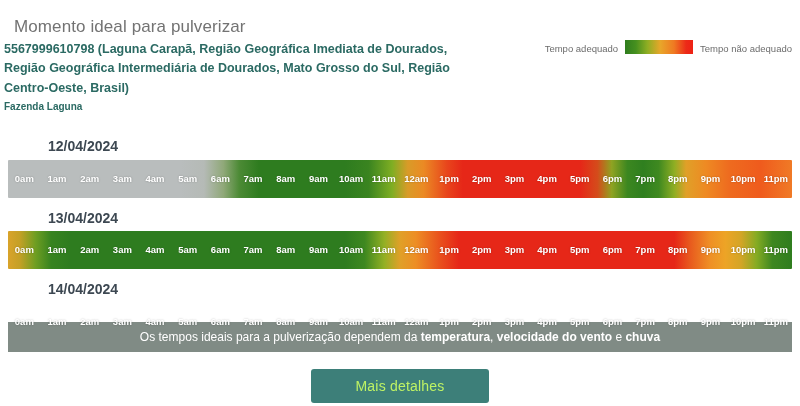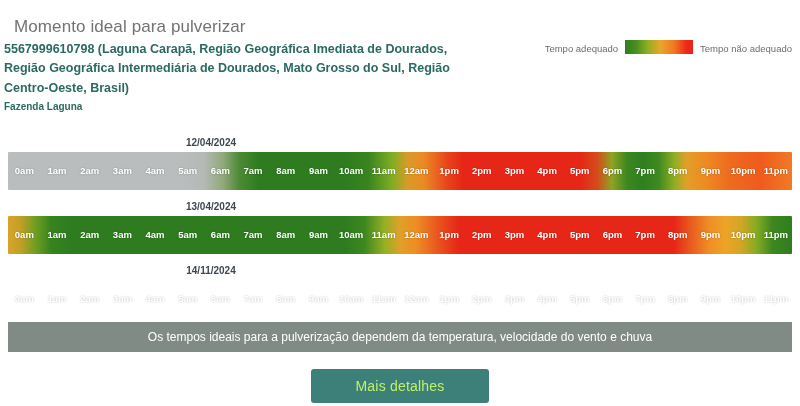--- a/index.html
+++ b/index.html
@@ -70,26 +70,27 @@
   .timeline-section {
     position: absolute;
     left: 0;
     top: 133px;
     width: 800px;
   }
   .day-group {
     margin-bottom: 7px;
   }
   .day-date {
-    font-size: 10px;
+    font-size: 14px;
     font-weight: bold;
     color: #3d4852;
-    text-align: center;
+    text-align: left;
     padding-right: 378px;
     line-height: 1.9;
+    padding-left: 48px;
   }
   .hour-bar {
     position: relative;
     margin: 0 8px;
     height: 38px;
     border-radius: 1px;
     display: flex;
     align-items: center;
     overflow: hidden;
   }
@@ -117,21 +118,21 @@
     top: 322px;
     width: 784px;
     height: 30px;
     background: #808b85;
     display: flex;
     align-items: center;
     justify-content: center;
     color: #ffffff;
     font-size: 12px;
   }
-  .footer-note b { font-weight: normal; }
+  .footer-note b { font-weight: bold; }
 
   .details-button {
     position: absolute;
     left: 311px;
     top: 369px;
     width: 178px;
     height: 34px;
     background: #3d7f79;
     border: none;
     border-radius: 3px;
@@ -213,21 +214,21 @@
         <span class="hour-cell">5pm</span>
         <span class="hour-cell">6pm</span>
         <span class="hour-cell">7pm</span>
         <span class="hour-cell">8pm</span>
         <span class="hour-cell">9pm</span>
         <span class="hour-cell">10pm</span>
         <span class="hour-cell">11pm</span>
       </div>
     </div>
     <div class="day-group">
-      <div class="day-date">14/11/2024</div>
+      <div class="day-date">14/04/2024</div>
       <div class="hour-bar">
         <div class="grad"></div>
         <span class="hour-cell">0am</span>
         <span class="hour-cell">1am</span>
         <span class="hour-cell">2am</span>
         <span class="hour-cell">3am</span>
         <span class="hour-cell">4am</span>
         <span class="hour-cell">5am</span>
         <span class="hour-cell">6am</span>
         <span class="hour-cell">7am</span>

